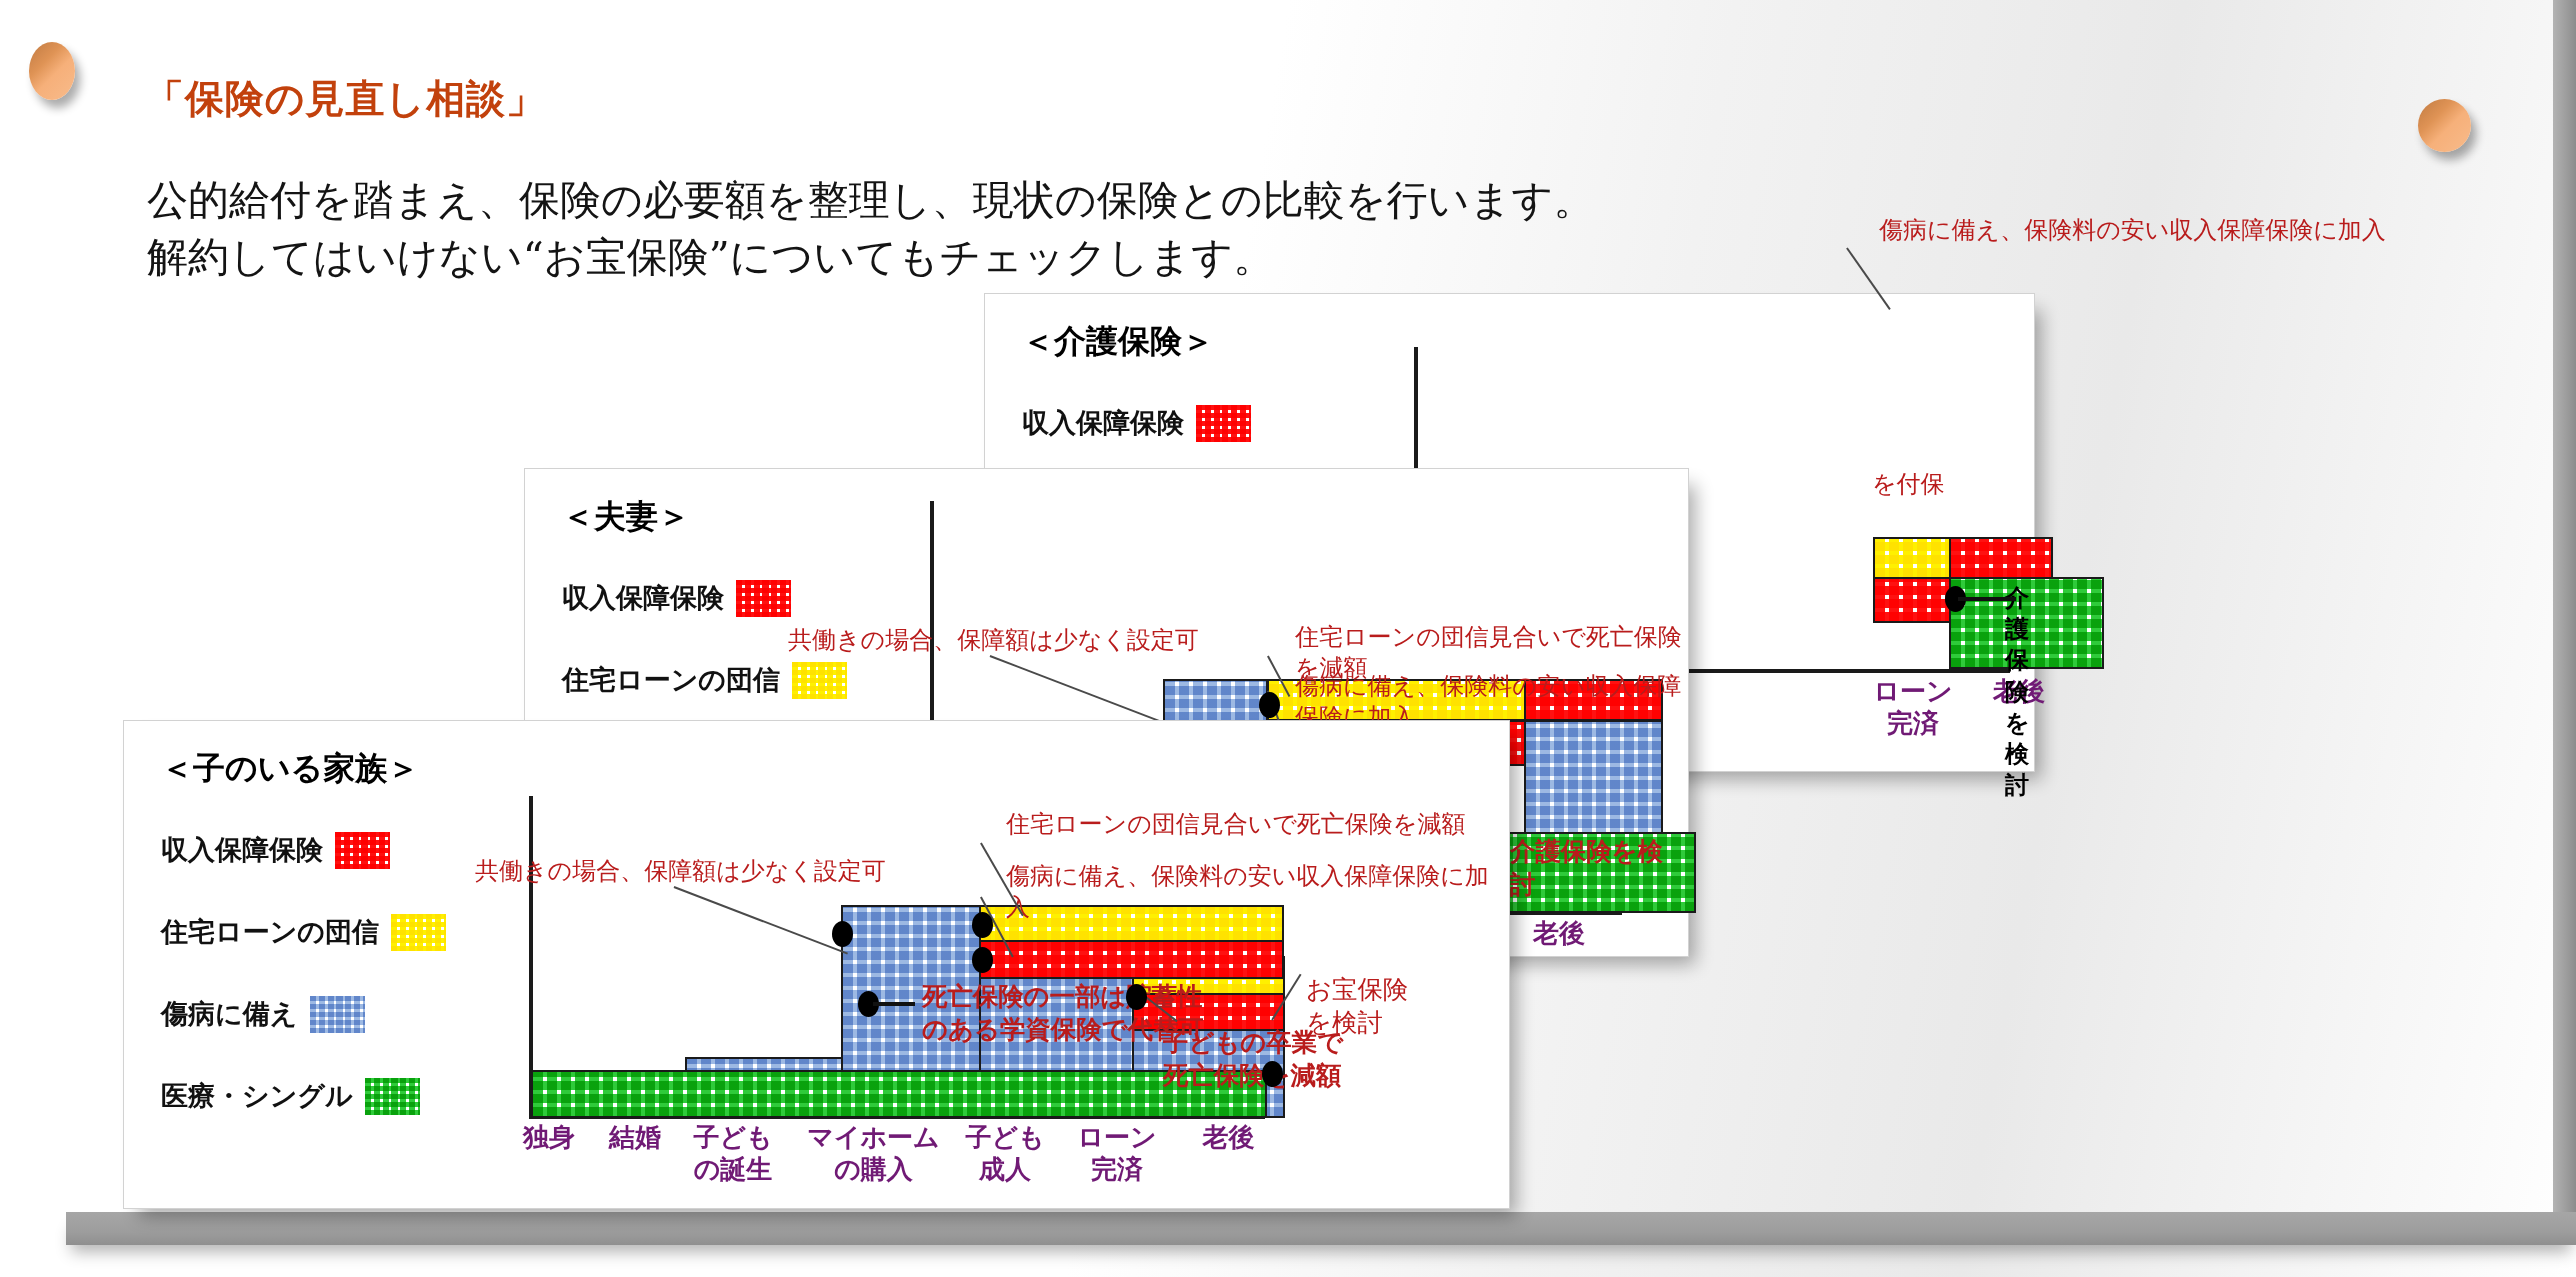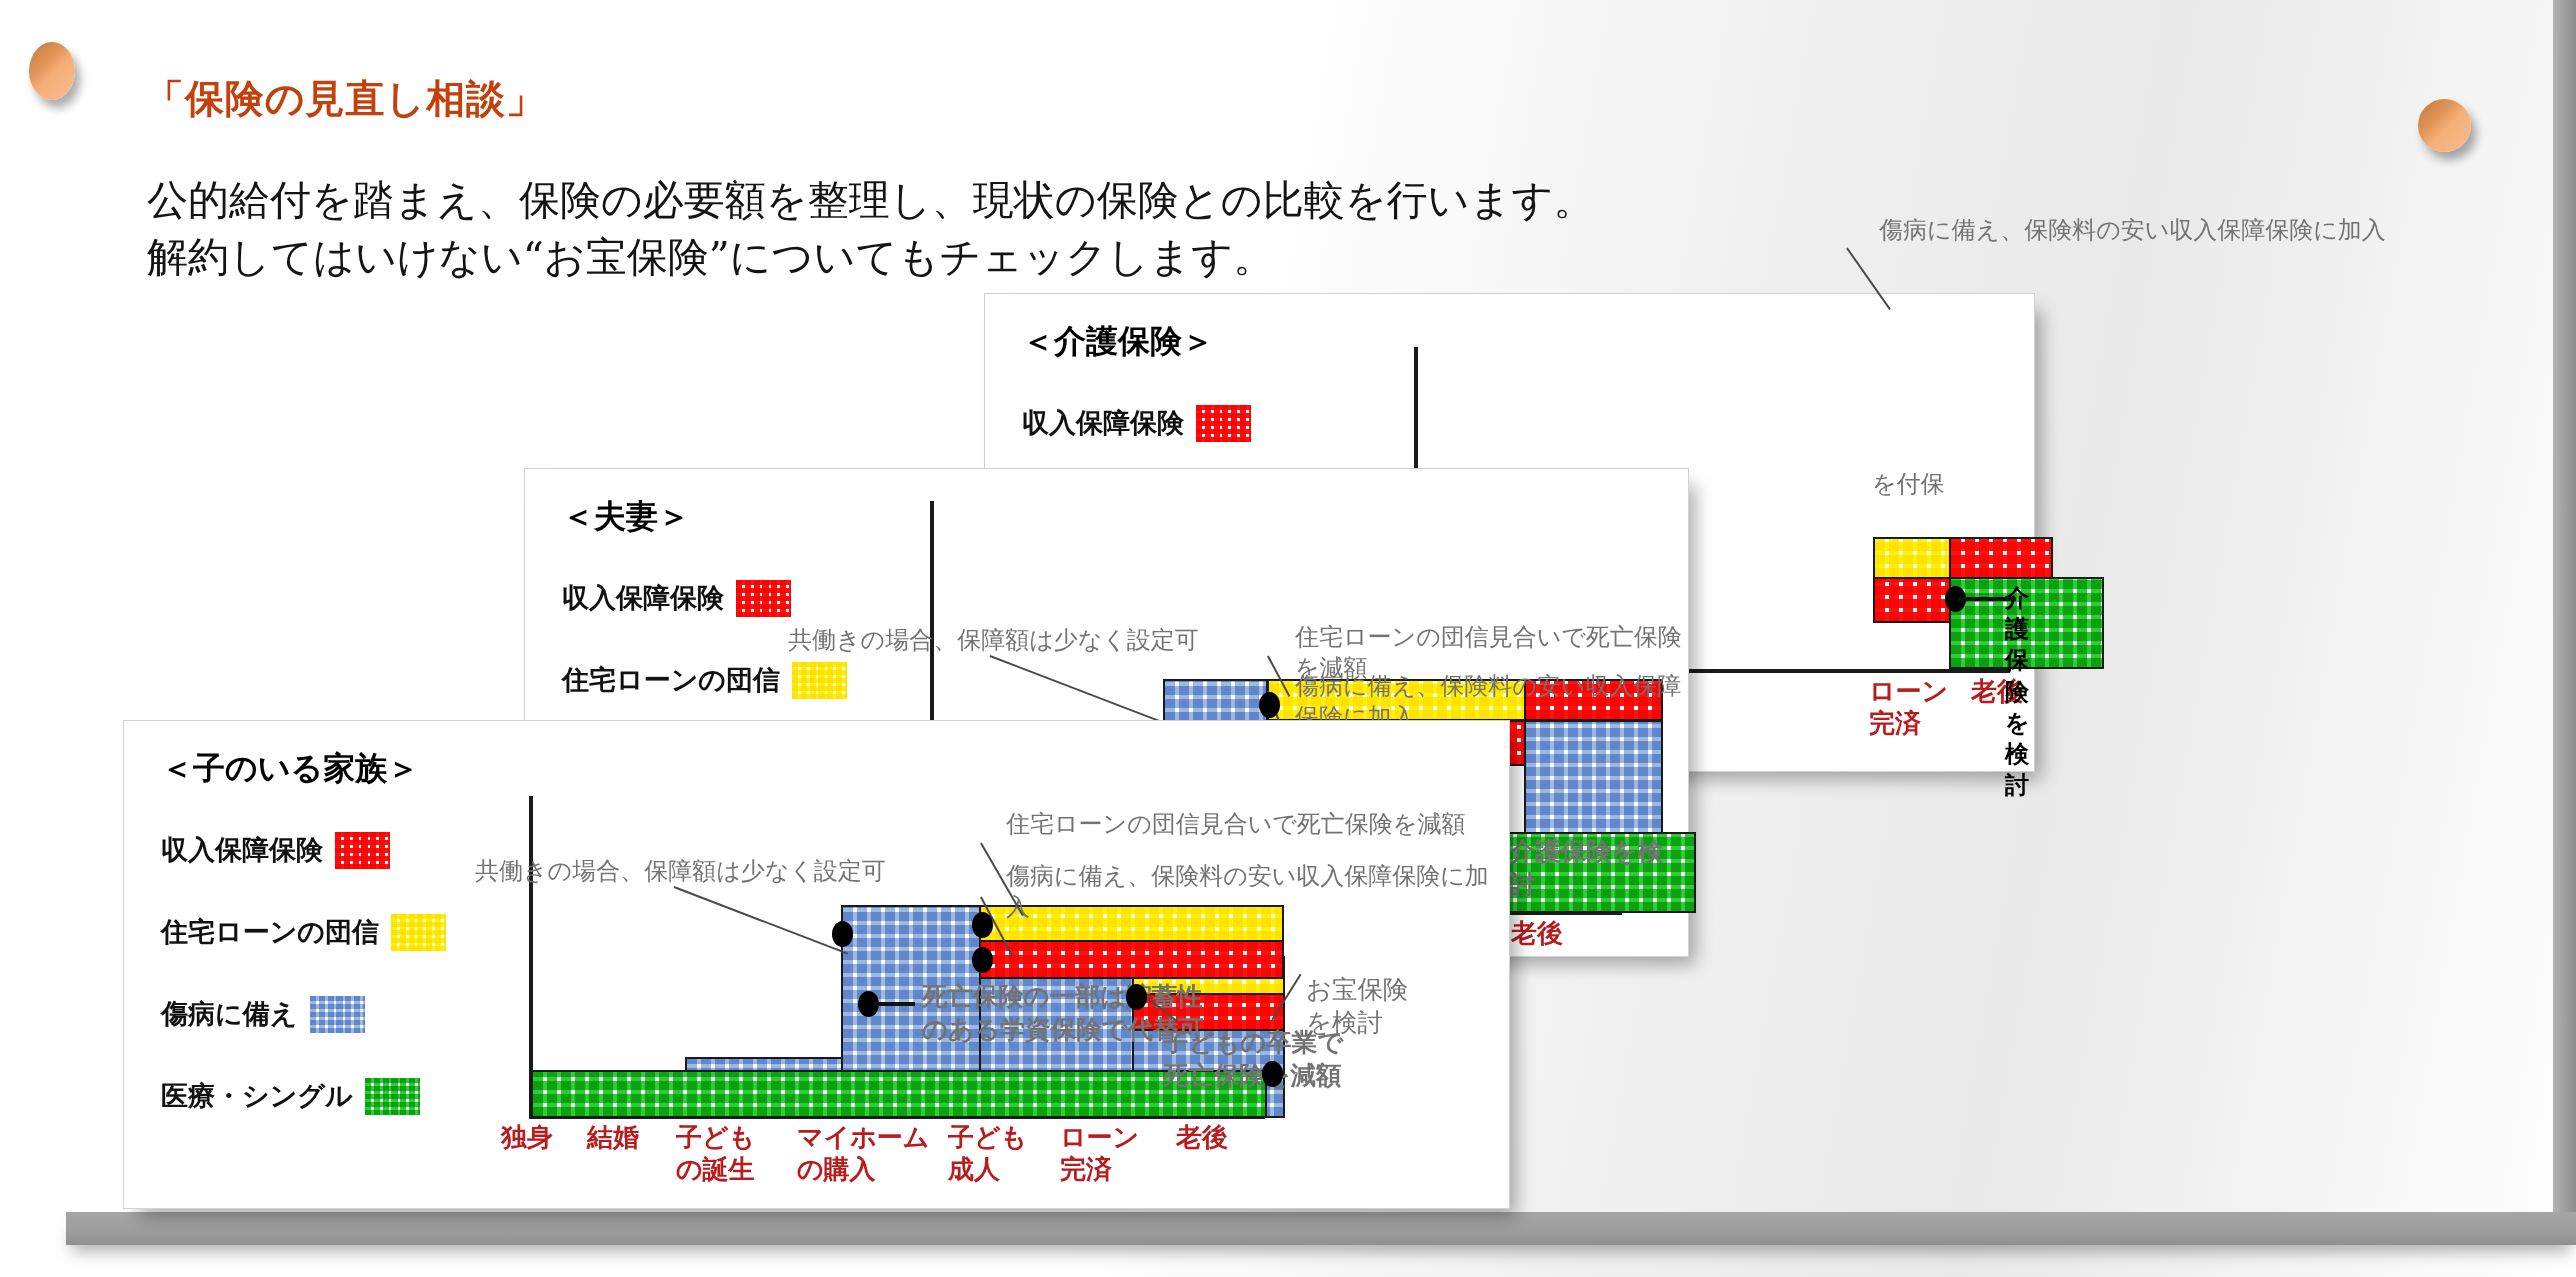--- a/index.html
+++ b/index.html
@@ -99,28 +99,28 @@
   .b-blue{background:
       repeating-linear-gradient(90deg,#9db9e3 0 9.6px,#ffffff 9.6px 14px),
       repeating-linear-gradient(0deg,#9db9e3 0 8.8px,#ffffff 8.8px 13px);
       background-blend-mode:multiply;}
   .b-green{background:
       repeating-linear-gradient(90deg,#2fcb3a 0 9.6px,#ffffff 9.6px 14px),
       repeating-linear-gradient(0deg,#2fcb3a 0 8.8px,#ffffff 8.8px 13px);
       background-blend-mode:multiply;}
 
   .tick{
-    position:absolute;
-    font-family:"DejaVu Sans","Liberation Sans",sans-serif;
-    font-weight:700;font-size:26px;line-height:1.22;color:#b91c1c;white-space:pre-line;
+    position:absolute;text-align:center;
+    font-family:"DejaVu Sans","Liberation Sans",sans-serif;
+    font-weight:700;font-size:26px;line-height:1.22;color:#701a75;white-space:pre-line;
   }
   .ann{
     position:absolute;
     font-family:"DejaVu Sans","Liberation Sans",sans-serif;
-    font-size:24px;line-height:1.3;color:#737373;white-space:pre-line;
+    font-size:24px;line-height:1.3;color:#b91c1c;white-space:pre-line;
   }
   .ann.bold{font-weight:700;}
   .marker{position:absolute;width:21px;height:26px;border-radius:50%;background:#000;z-index:9;}
   .leader{position:absolute;background:#4a4a4a;height:1.8px;transform-origin:left center;z-index:8;}
   .leader-h{position:absolute;background:#111;height:3.5px;z-index:9;}
 </style>
 </head>
 <body>
 
 <div id="slide-bg"></div>

